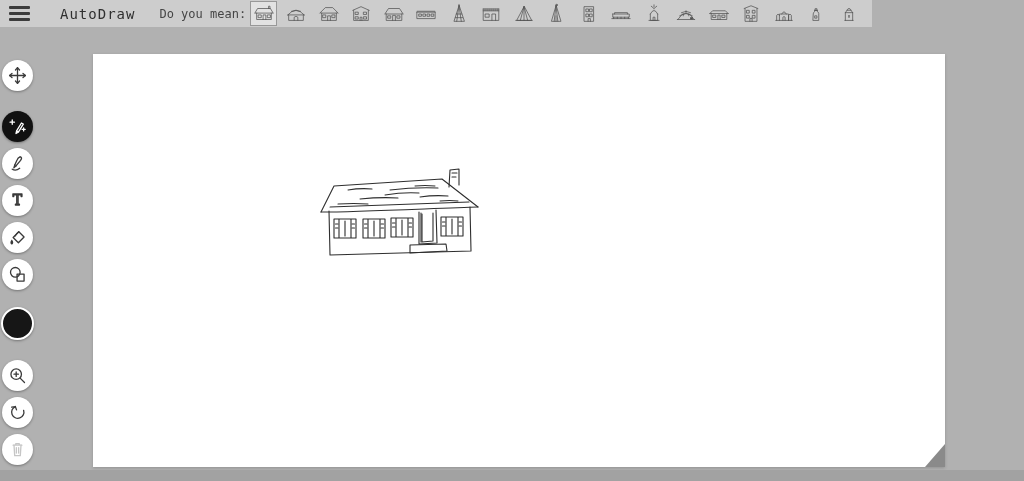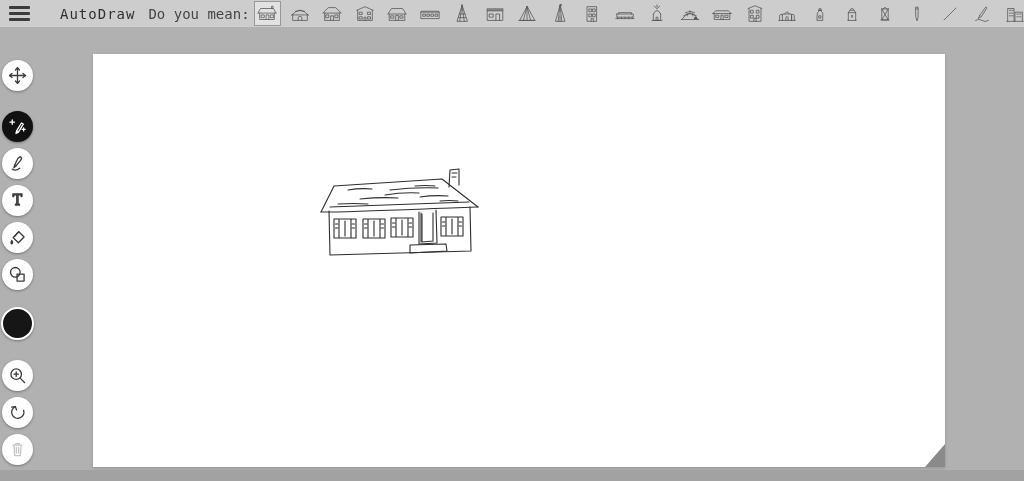--- a/index.html
+++ b/index.html
@@ -1,25 +1,25 @@
 <!DOCTYPE html>
 <html><head>
 <meta charset="utf-8">
 <style>
   html,body{margin:0;padding:0}
   body{width:1024px;height:481px;overflow:hidden;background:#b1b1b1;
        font-family:"DejaVu Sans Mono","Liberation Mono",monospace;position:relative}
 
   
-  .topbar{position:absolute;top:0;left:0;width:1024px;height:27px;background:#cdcdcd;
+  .topbar{position:absolute;top:0;left:0;width:872px;height:27px;background:#cdcdcd;
           display:flex;align-items:center;z-index:5}
   .hamburger{margin-left:9px;width:21px;display:flex;flex-direction:column;gap:3.5px;cursor:pointer}
   .hamburger span{display:block;height:2.4px;background:#3c3c3c;border-radius:1px}
   .app-title{margin-left:30px;font-size:14px;color:#303030;letter-spacing:1px;white-space:nowrap}
-  .suggest-label{margin-left:13px;font-size:14px;color:#454545;white-space:nowrap}
+  .suggest-label{margin-left:24px;font-size:12px;color:#454545;white-space:nowrap}
   .suggestions{margin-left:4px;display:flex;align-items:center;gap:5.5px;flex:1;overflow:hidden;height:27px}
   .sg{width:27px;height:25px;flex:0 0 auto;display:flex;align-items:center;justify-content:center;
       box-sizing:border-box;cursor:pointer}
   .sg.selected{border:1px solid #989898;background:#e2e2e2}
   .sg svg{width:24px;height:22px}
   .sg svg *{fill:none;stroke:#4f4f4f;stroke-width:.8;stroke-linecap:round;stroke-linejoin:round}
   .sg svg .fill{fill:#4f4f4f;stroke:none}
 
   
   .workspace{position:absolute;top:27px;left:0;width:1024px;height:443px;background:#b1b1b1}

